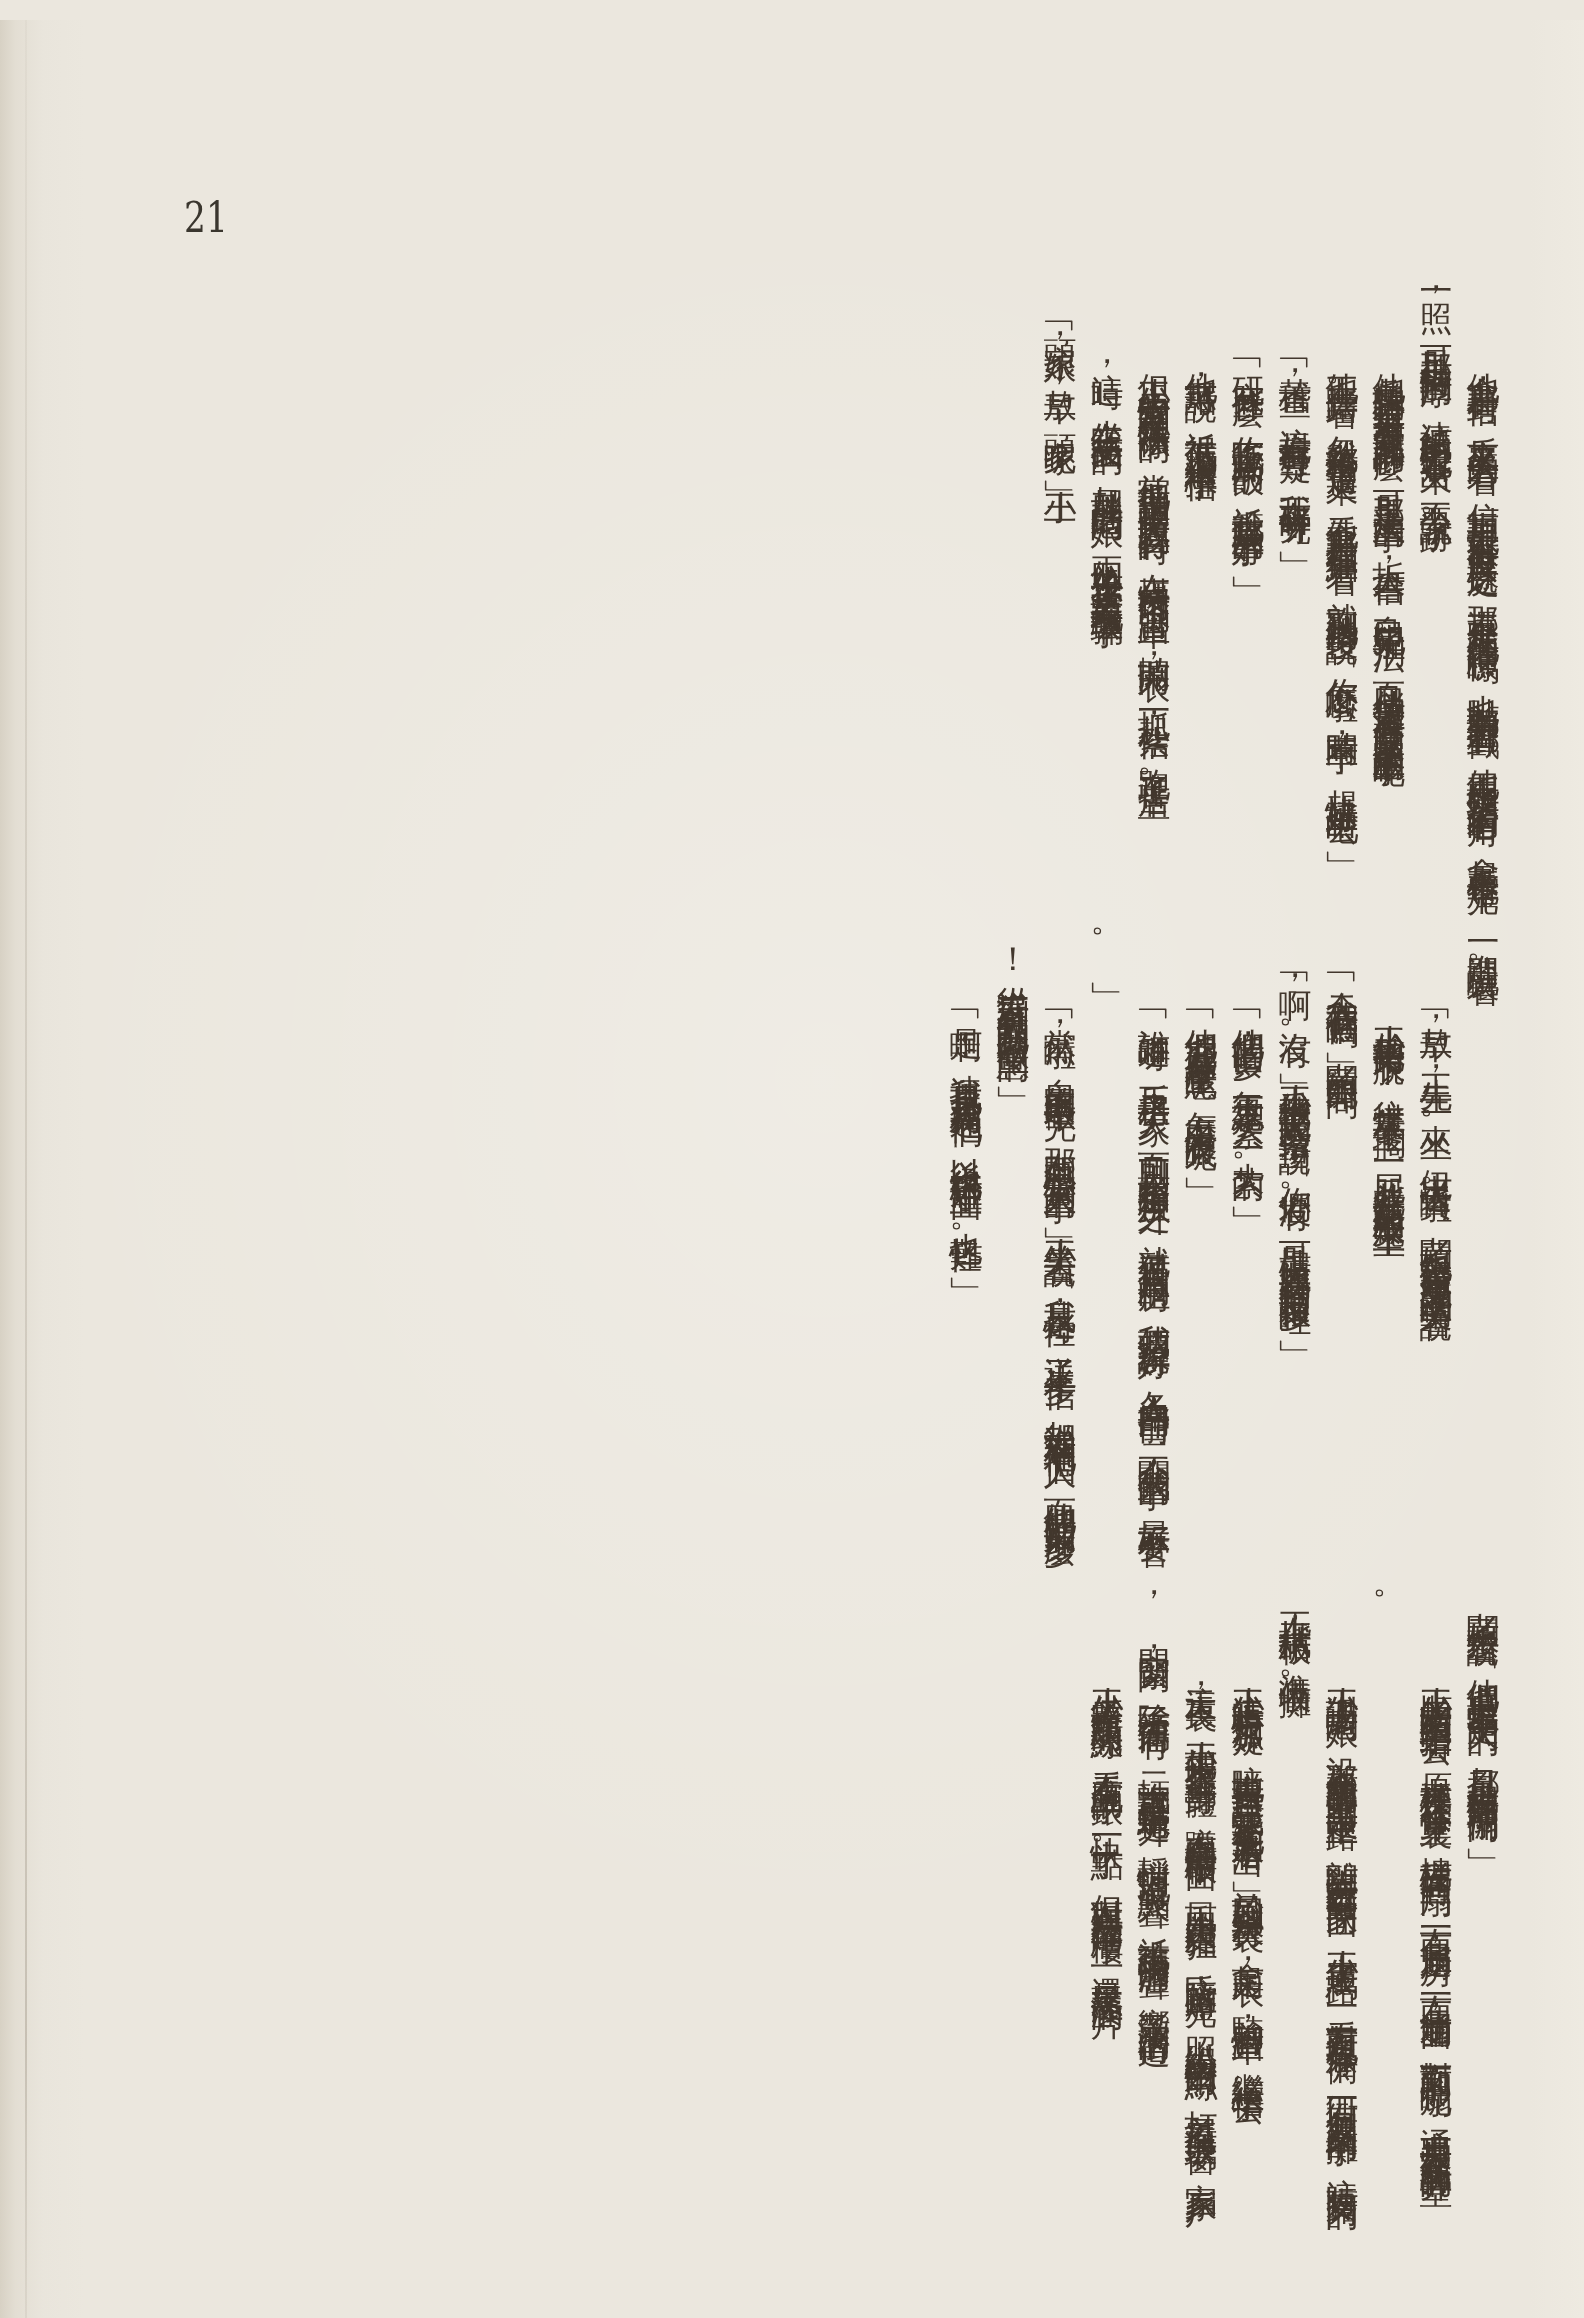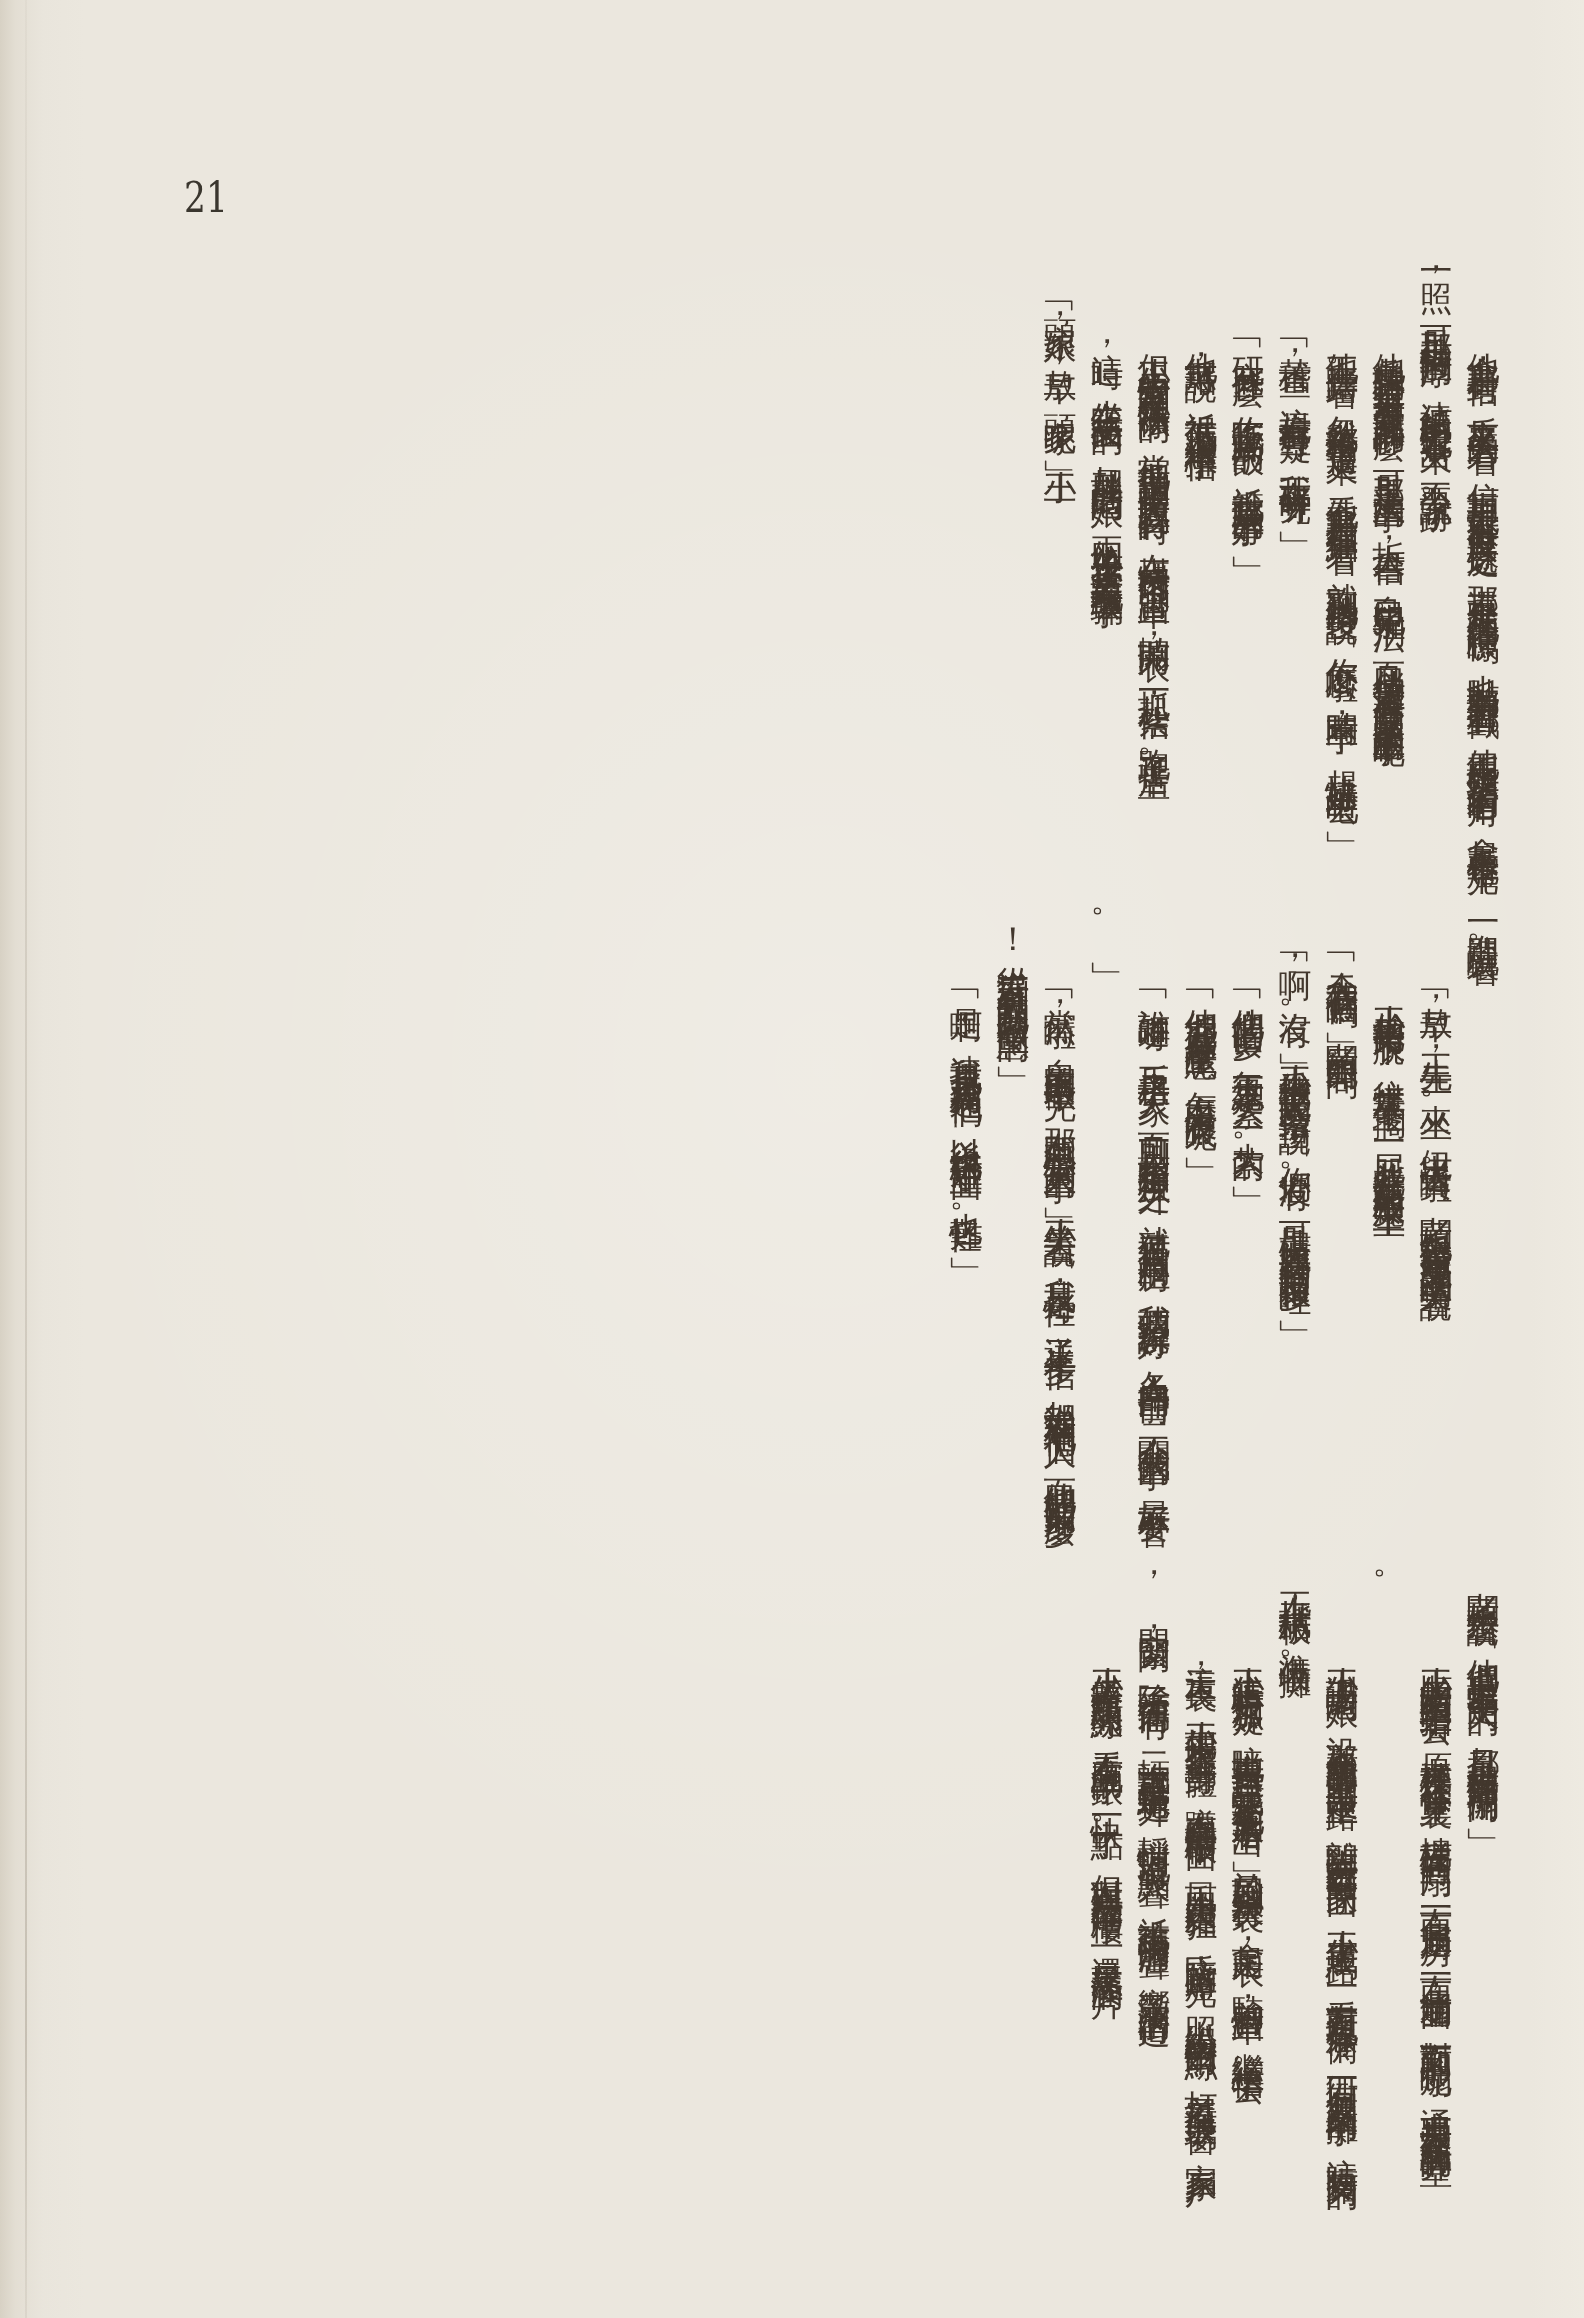--- a/index.html
+++ b/index.html
@@ -13,20 +13,21 @@
     position:relative;
     overflow:hidden;
     background:var(--paper);
     font-family:"DejaVu Serif", serif;
   }
   .page{
     position:absolute;inset:0;
     background:
       radial-gradient(ellipse 70% 55% at 52% 46%, rgba(255,255,255,0.20), rgba(255,255,255,0) 70%),
       linear-gradient(90deg, #d7d1c4 0px, #e3ded3 15.5px, #e9e5dc 43px, #ebe7de 84px, #ebe7de 1530px, #eeeae1 1584px);
+    margin-top: 20px;
   }
   .binding-edge{
     position:absolute;left:25px;top:0;width:2.4px;height:100%;
     background:linear-gradient(180deg,
       rgba(128,116,98,0.05) 0%,
       rgba(128,116,98,0.16) 30%,
       rgba(128,116,98,0.22) 70%,
       rgba(128,116,98,0.30) 88%,
       rgba(128,116,98,0.10) 100%);
   }

